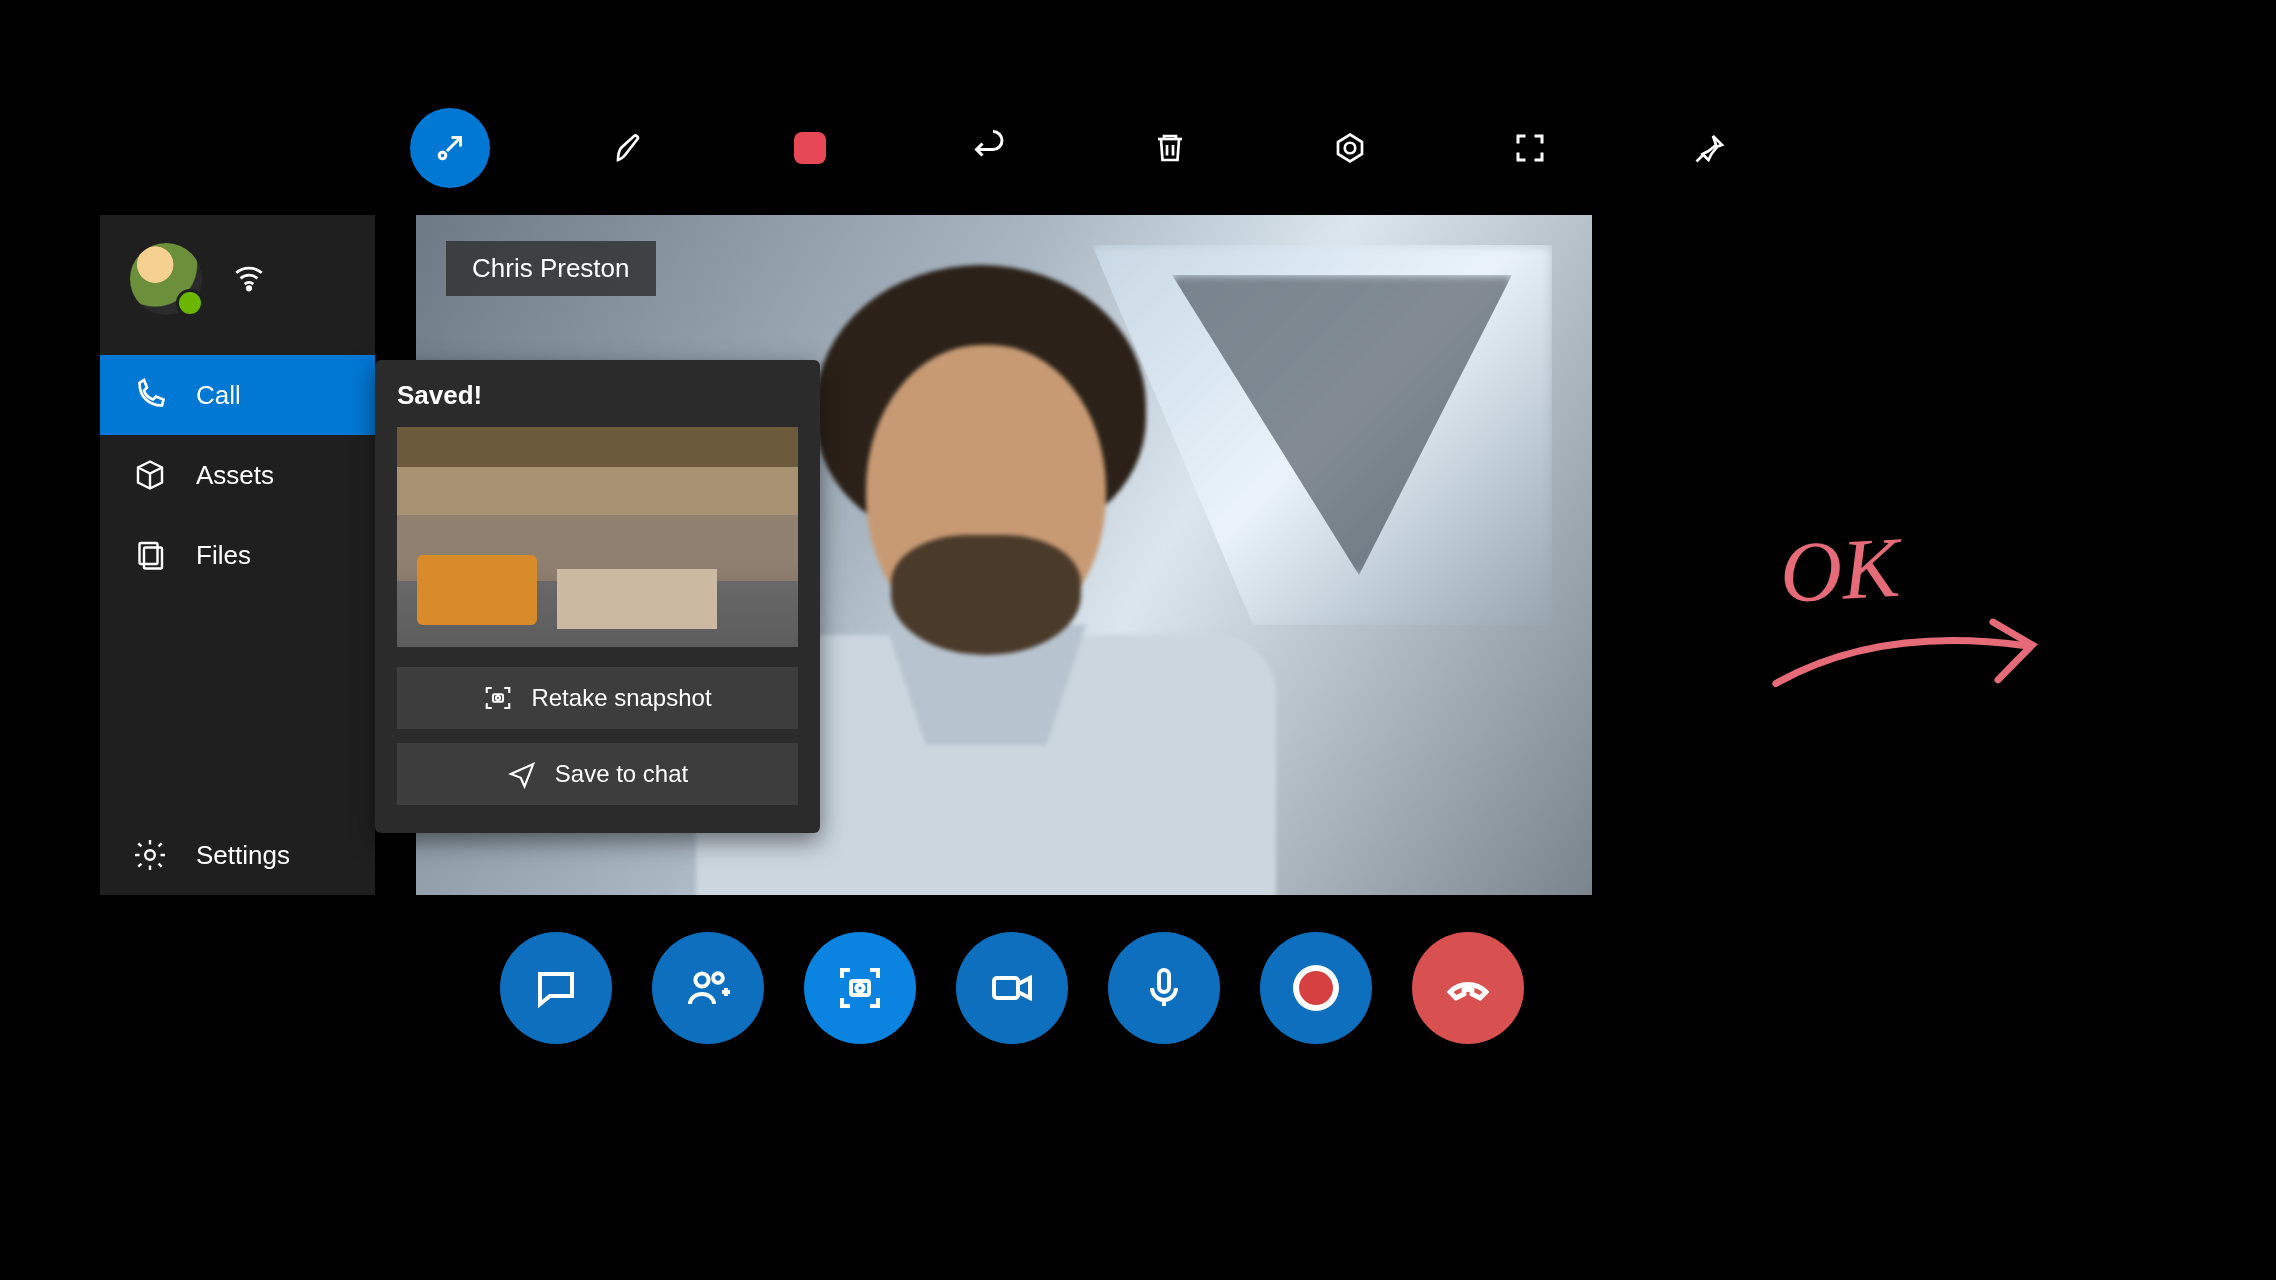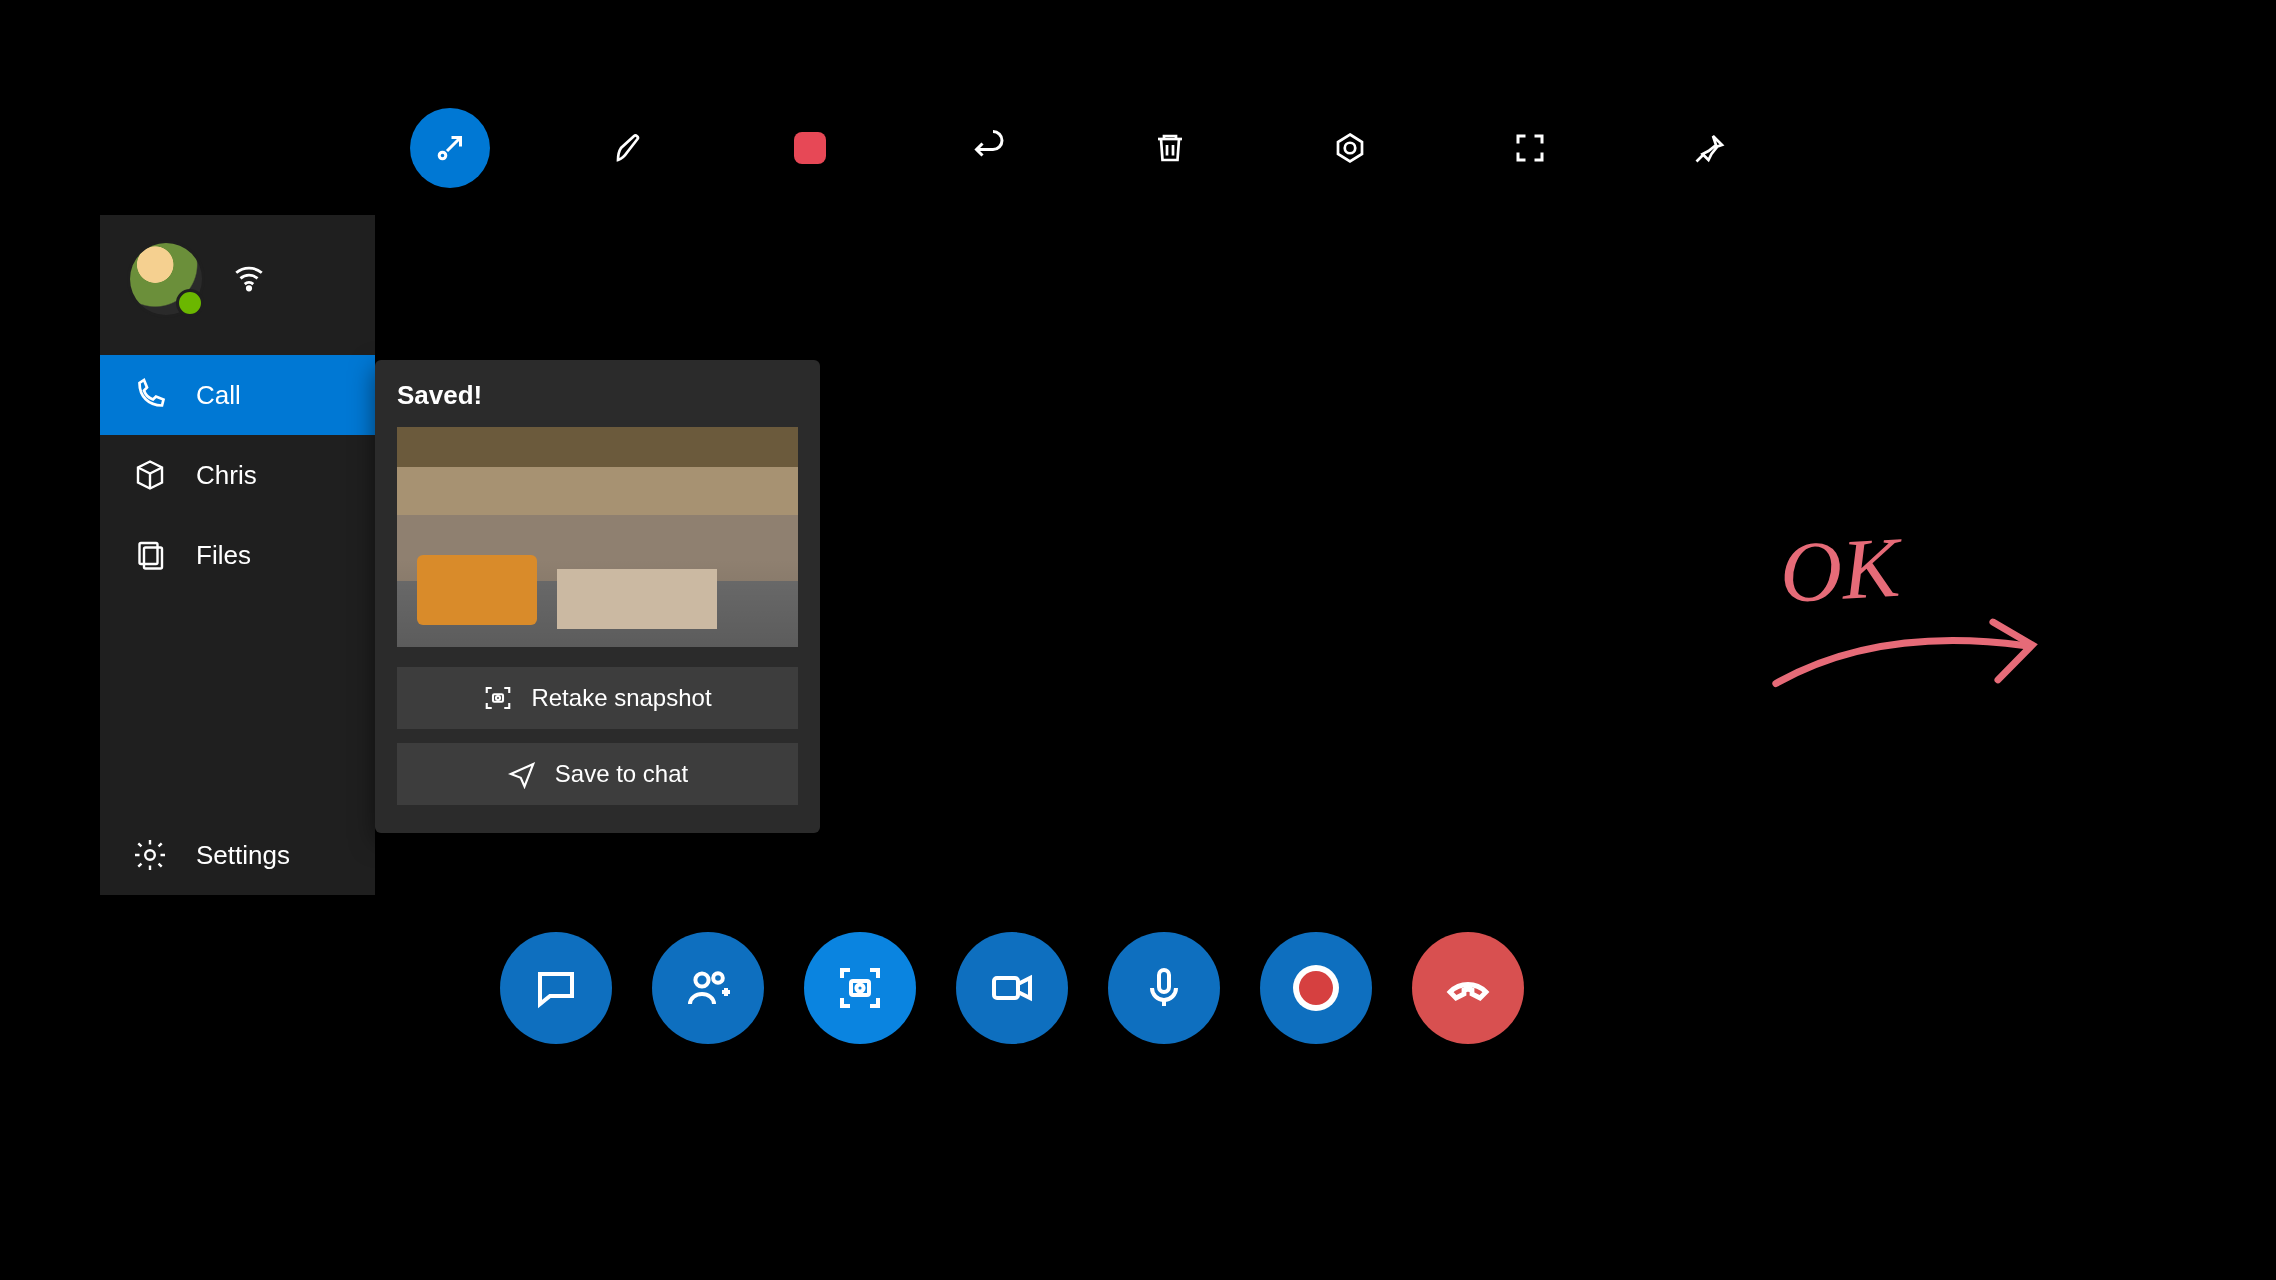--- a/index.html
+++ b/index.html
@@ -261,40 +261,54 @@
           <path d="M5 4c0 9 6 15 15 15l1-4-5-2-2 2c-3-1-5-3-6-6l2-2-2-5z"></path>
         </svg>
         <span>Call</span>
       </div>
       <div class="nav-item">
         <svg viewBox="0 0 24 24" fill="none" stroke="#fff" stroke-width="1.6">
           <path d="M12 3l8 4v10l-8 4-8-4V7z"></path>
             <path d="M4 7l8 4 8-4"></path>
             <path d="M12 11v10"></path>
         </svg>
-        <span>Chris</span>
+        <span>Assets</span>
       </div>
       <div class="nav-item">
         <svg viewBox="0 0 24 24" fill="none" stroke="#fff" stroke-width="1.6">
           <rect x="5" y="4" width="12" height="14" rx="1"></rect>
             <rect x="8" y="7" width="12" height="14" rx="1"></rect>
         </svg>
         <span>Files</span>
       </div>
     </div>
     <div class="nav-spacer"></div>
     <div class="nav-item">
       <svg viewBox="0 0 24 24" fill="none" stroke="#fff" stroke-width="1.6">
         <circle cx="12" cy="12" r="3.2"></circle>
         <path d="M12 2v3M12 19v3M4.2 4.2l2.1 2.1M17.7 17.7l2.1 2.1M2 12h3M19 12h3M4.2 19.8l2.1-2.1M17.7 6.3l2.1-2.1"></path>
       </svg>
       <span>Settings</span>
     </div>
   </div>
 
+  <div class="video-area">
+    <div class="bgshape"></div>
+    <div class="bgshape2"></div>
+    <div class="person">
+      <div class="shirt"></div>
+        <div class="collar"></div>
+      <div class="hair"></div>
+        <div class="face"></div>
+        <div class="beard"></div>
+    </div>
+    <div class="name-chip">
+      <span>Chris Preston</span>
+    </div>
+  </div>
 
   <div class="snapshot-popup">
     <div class="saved-label">Saved!</div>
     <div class="thumb"></div>
     <div class="popup-btn">
       <svg viewBox="0 0 24 24" fill="none" stroke="#fff" stroke-width="1.7">
         <path d="M3 8V4h4M21 8V4h-4M3 16v4h4M21 16v4h-4"></path>
         <rect x="8" y="9" width="8" height="6" rx="1"></rect>
           <circle cx="12" cy="12" r="1.6"></circle>
       </svg>

